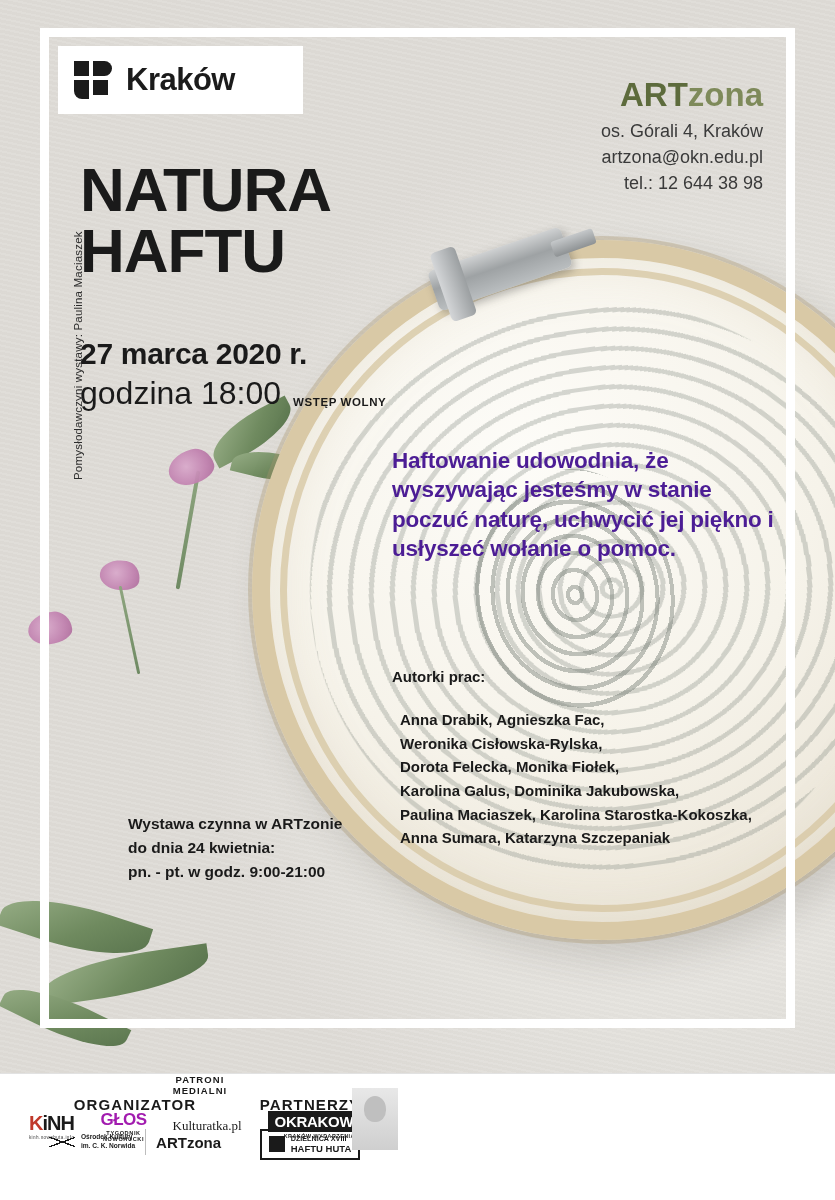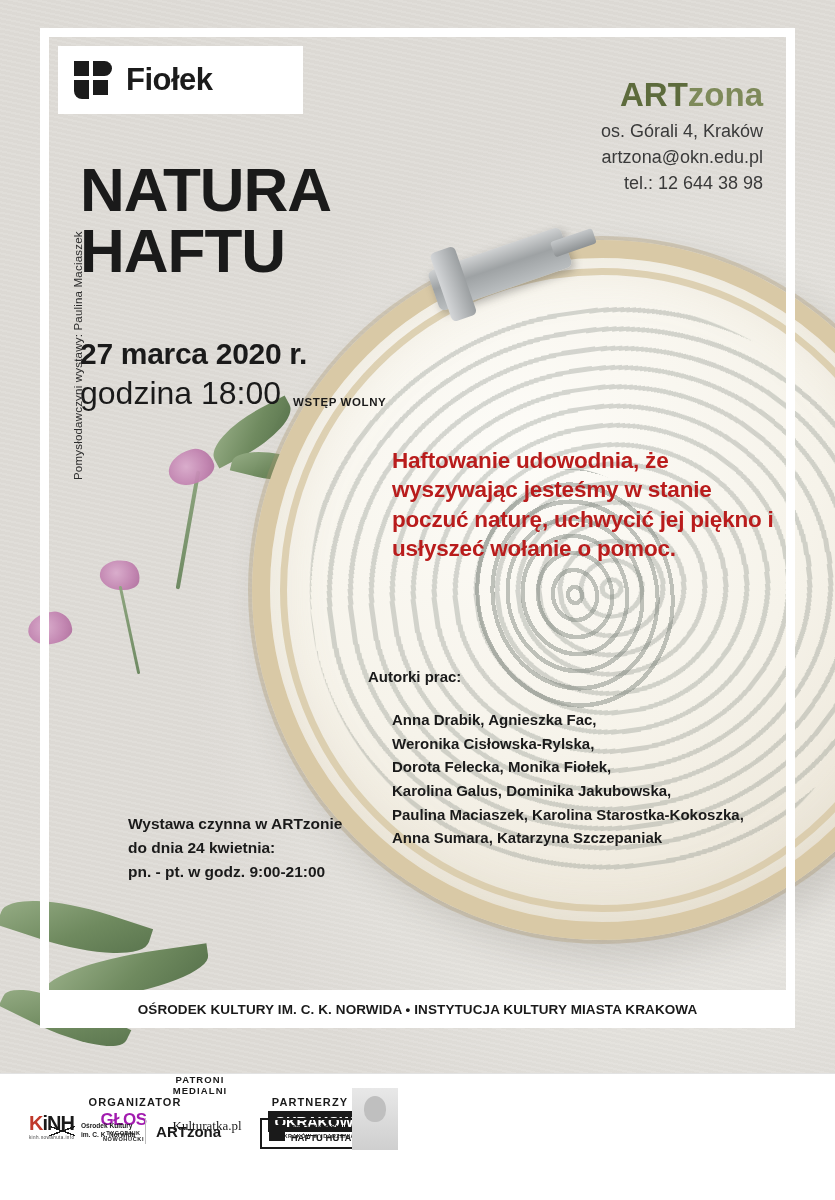--- a/index.html
+++ b/index.html
@@ -189,28 +189,28 @@
     transform-origin: left top;
     font-size: 11.5px; color: #2c2c2c; white-space: nowrap;
     letter-spacing: .2px;
   }
 
   
   .quote {
     position: absolute;
     left: 392px; top: 446px;
     width: 400px;
-    font-size: 22.5px; font-weight: 700; color: #b91c1c;
+    font-size: 22.5px; font-weight: 700; color: #4c1d95;
     line-height: 1.30; letter-spacing: -0.2px;
   }
 
   
   .authors-label {
     position: absolute;
-    left: 368px; top: 668px;
+    left: 392px; top: 668px;
     font-size: 15px; font-weight: 700; color: #1a1a1a;
   }
   .authors-list {
     position: absolute;
     left: 392px; top: 708px;
     width: 410px;
     font-size: 15px; font-weight: 600; color: #1a1a1a;
     line-height: 1.58;
   }
 
@@ -237,22 +237,22 @@
   
   .footer {
     position: absolute;
     left: 0; top: 1073px;
     width: 835px; height: 127px;
     background: #ffffff;
     border-top: 1px solid #e2e2e2;
   }
   .foot-col { position: absolute; text-align: center; }
   .foot-head {
-    font-size: 11px; font-weight: 700; letter-spacing: 1.1px; color: #1a1a1a;
-    margin-bottom: 10px;
+    font-size: 15px; font-weight: 700; letter-spacing: 1.1px; color: #1a1a1a;
+    margin-bottom: 16px;
   }
   .org { left: 40px; top: 22px; width: 190px; }
   .org-row { display: flex; align-items: center; justify-content: center; gap: 10px; }
   .ok-logo { text-align: left; display:flex; align-items:center; gap:6px; }
   .ok-mark {
     width: 26px; height: 20px;
     background:
       linear-gradient(160deg, transparent 48%, #1a1a1a 48%, #1a1a1a 53%, transparent 53%),
       linear-gradient(20deg, transparent 48%, #1a1a1a 48%, #1a1a1a 53%, transparent 53%);
   }
@@ -328,21 +328,21 @@
 
   <div class="frame"></div>
 
   <div class="logo-box">
     <span class="logo-mark">
       <i class="lm1"></i>
         <i class="lm2"></i>
         <i class="lm3"></i>
         <i class="lm4"></i>
     </span>
-    <span class="logo-text">Fiołek</span>
+    <span class="logo-text">Kraków</span>
   </div>
 
   <div class="contact">
     <div class="brand"><span>ART</span><span class="zona">zona</span></div>
     <div class="line">os. Górali 4, Kraków</div>
     <div class="line">artzona@okn.edu.pl</div>
     <div class="line">tel.: 12 644 38 98</div>
   </div>
 
   <div class="headline">
@@ -356,34 +356,31 @@
       <span class="time-main">godzina 18:00</span>
       <span class="free">WSTĘP WOLNY</span>
     </div>
   </div>
 
   <div class="vertical-credit">Pomysłodawczyni wystawy: Paulina Maciaszek</div>
 
   <div class="quote">Haftowanie udowodnia, że wyszywając jesteśmy w stanie poczuć naturę, uchwycić jej piękno i usłyszeć wołanie o pomoc.</div>
 
   <div class="authors-label">Autorki prac:</div>
-  <div class="authors-list" style="white-space:pre-line;">Anna Drabik, Agnieszka Fac,
+  <div class="authors-list" style="white-space:pre-line;margin-left:8px;">Anna Drabik, Agnieszka Fac,
 Weronika Cisłowska-Rylska,
 Dorota Felecka, Monika Fiołek,
 Karolina Galus, Dominika Jakubowska,
 Paulina Maciaszek, Karolina Starostka-Kokoszka,
 Anna Sumara, Katarzyna Szczepaniak</div>
 
   <div class="hours" style="white-space:pre-line;margin-left:48px;">Wystawa czynna w ARTzonie
 do dnia 24 kwietnia:
 pn. - pt. w godz. 9:00-21:00</div>
 
-  <div class="bottom-strip">
-    <span>OŚRODEK KULTURY IM. C. K. NORWIDA • INSTYTUCJA KULTURY MIASTA KRAKOWA</span>
-  </div>
 
   <div class="footer">
 
     <div class="foot-col org">
       <div class="foot-head">ORGANIZATOR</div>
       <div class="org-row">
         <span class="ok-logo">
           <span class="ok-mark"></span>
           <span class="ok-text" style="white-space:pre-line;">Ośrodek Kultury
 im. C. K. Norwida</span>

